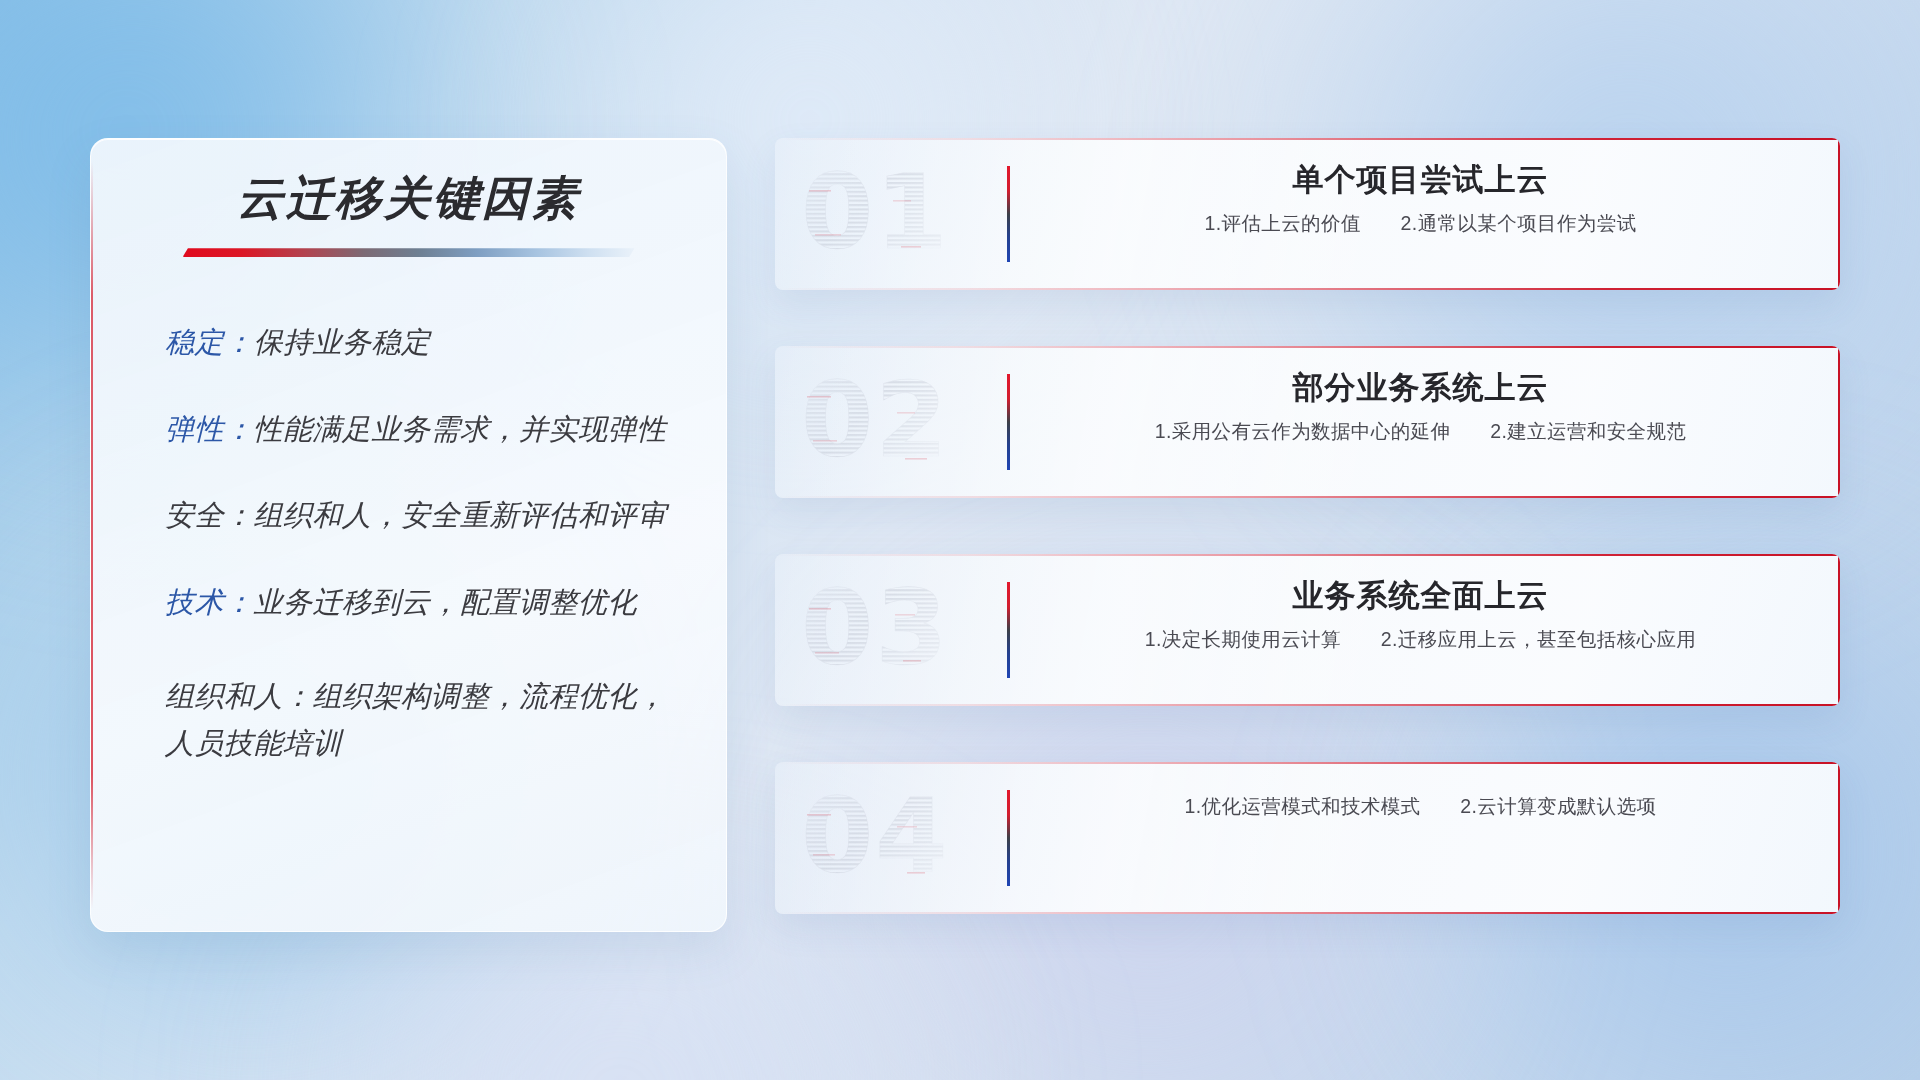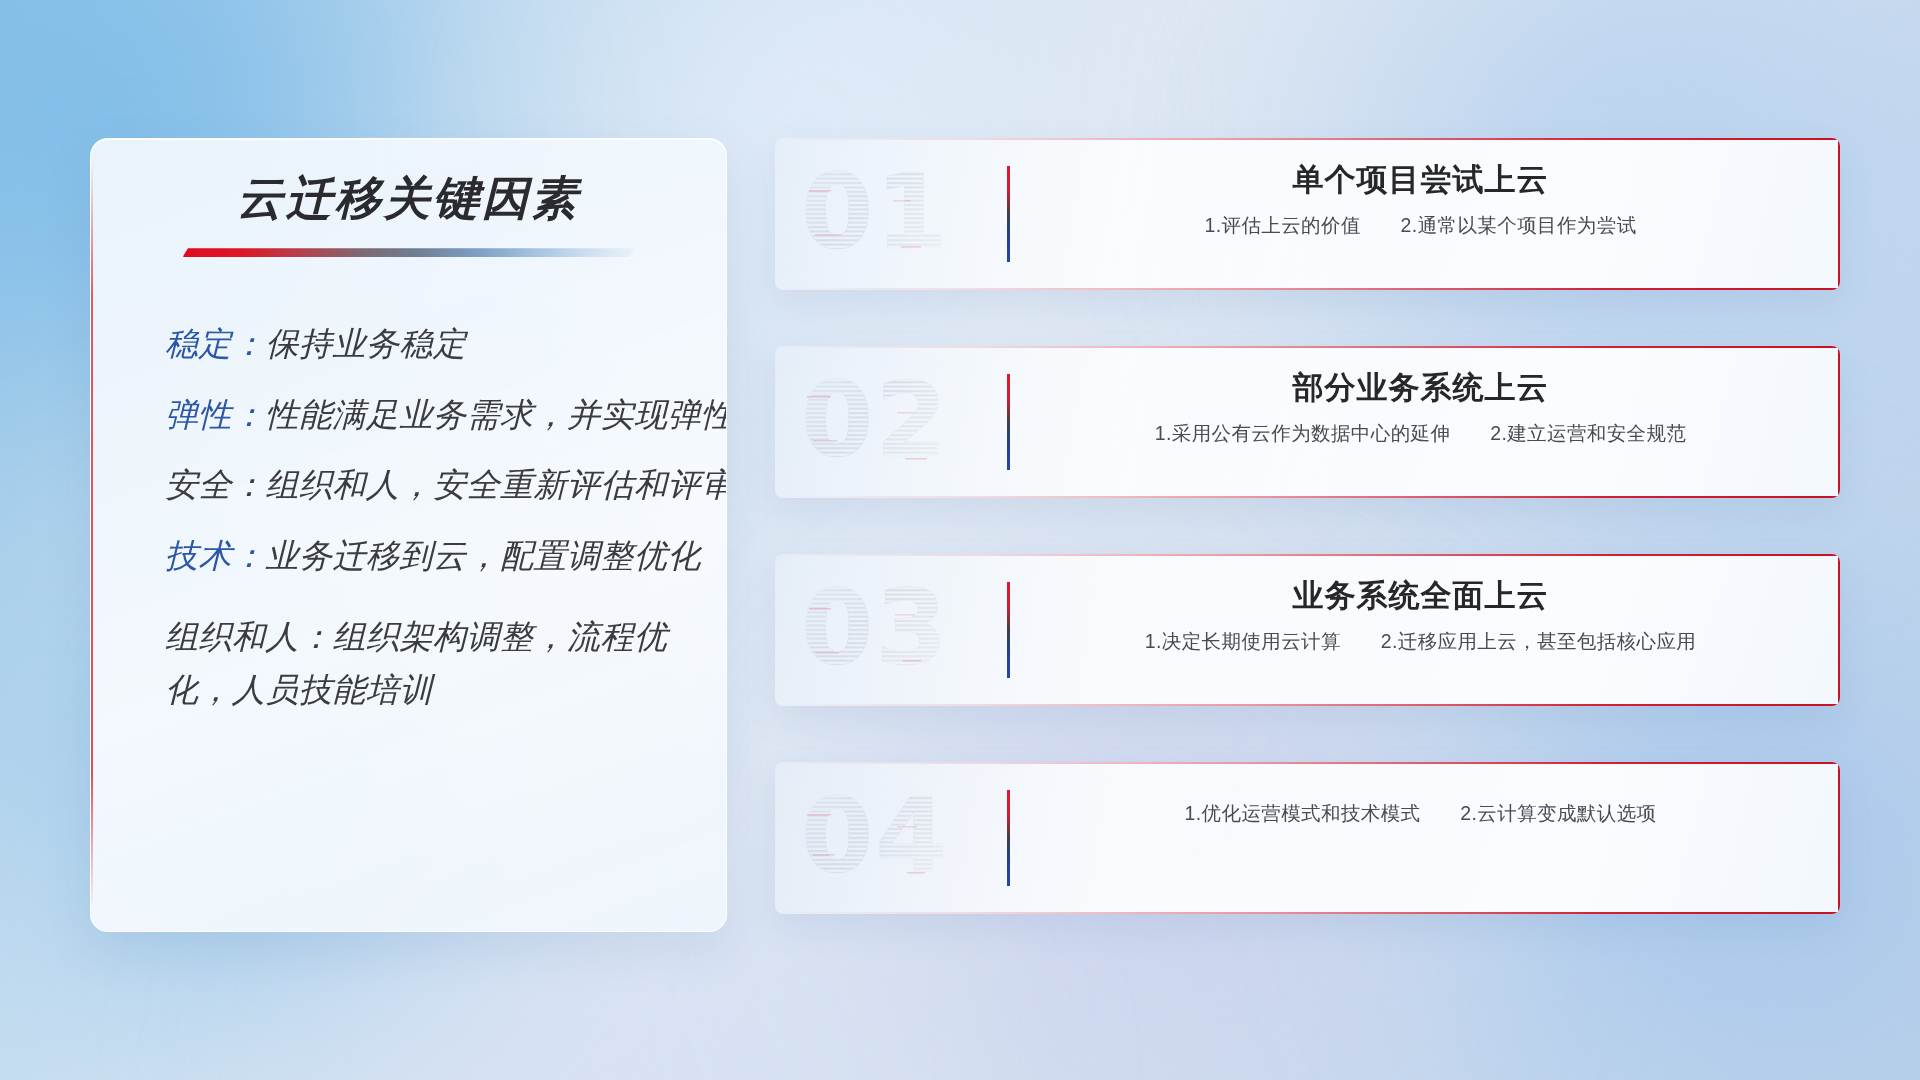--- a/index.html
+++ b/index.html
@@ -67,24 +67,24 @@
   }
   .title-rule{
     margin:22px auto 0 auto;width:452px;height:9px;
     background:linear-gradient(90deg,#e00a1e 0%,#dc1726 13%,#b2434f 27%,#7c6a74 40%,#6e7f92 52%,#7e9ec2 65%,#a6c3e0 78%,#cfe0f1 90%,#eaf2fa 100%);
     clip-path:polygon(1.2% 0,100% 0,98.8% 100%,0 100%);
     border-radius:1px;
   }
 
   .facts{margin-top:70px;padding-left:28px;}
   .fact{
-    font-size:33px;line-height:1.05;margin-bottom:0;
+    font-size:29px;line-height:1.05;margin-bottom:0;
     color:#3b3b40;letter-spacing:.5px;white-space:nowrap;
   }
-  .fact + .fact{margin-top:36px;}
+  .fact + .fact{margin-top:56px;}
   .fact .k{color:#2c57a7;}
   .fact .k-dark{color:#3b3b40;}
   .fact.wrap{white-space:normal;line-height:1.62;letter-spacing:.5px;}
 
   
   .steps{position:absolute;left:775px;top:138px;width:1065px;}
   .step{
     position:relative;height:152px;margin-bottom:56px;
     border-radius:8px;
     background:linear-gradient(104deg,
@@ -125,21 +125,21 @@
     position:absolute;left:232px;top:28px;bottom:28px;width:3px;
     background:linear-gradient(180deg,#e2182c 0%,#d21d2f 26%,#3c4048 50%,#24408f 74%,#1f45b4 100%);
   }
 
   .step-body{position:absolute;left:266px;right:40px;top:24px;text-align:center;}
   .step-title{
     font-size:31px;font-weight:700;color:#26262b;letter-spacing:1px;
     line-height:1.15;margin:0 0 14px 0;
   }
   .step-desc{
-    font-size:19.5px;color:#4a4a52;letter-spacing:.4px;line-height:1.2;margin:16px;
+    font-size:19.5px;color:#4a4a52;letter-spacing:.4px;line-height:1.2;margin:9px;
   }
 </style>
 </head>
 <body>
 
 <div class="bg">
   <div class="bg-base"></div>
   <div class="bg-blob blob-a"></div>
   <div class="bg-blob blob-f"></div>
   <div class="bg-blob blob-d"></div>

